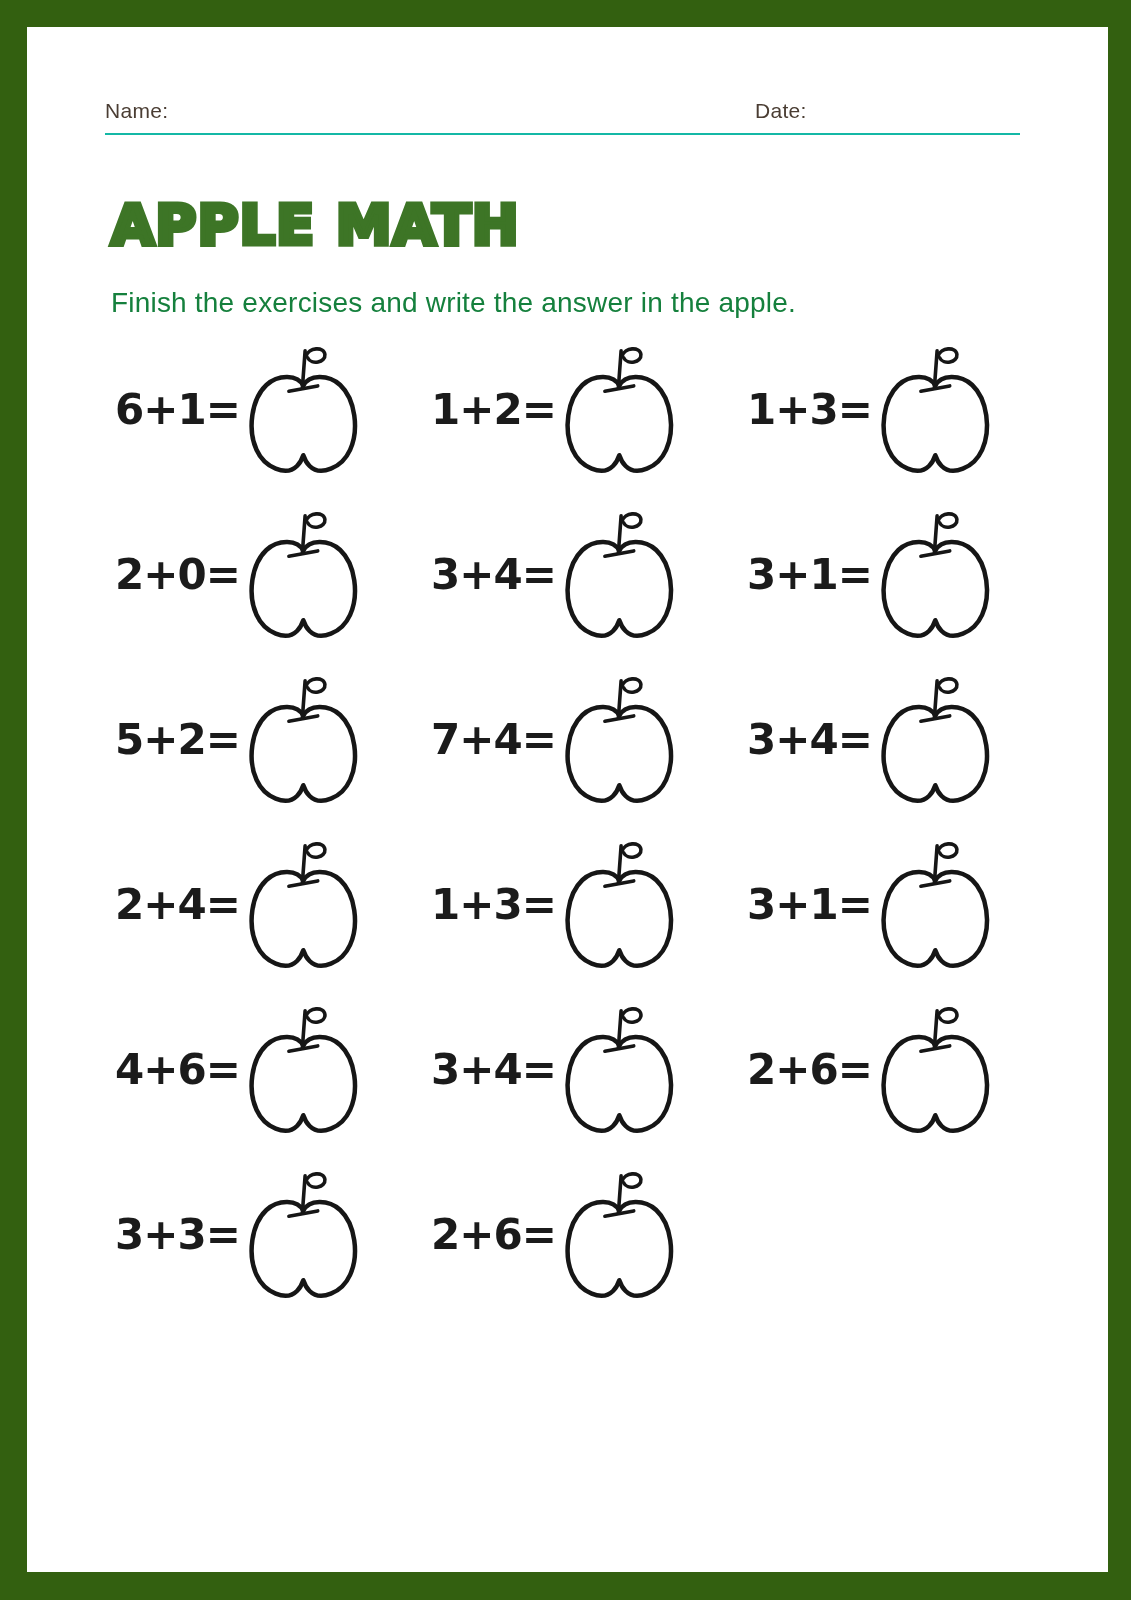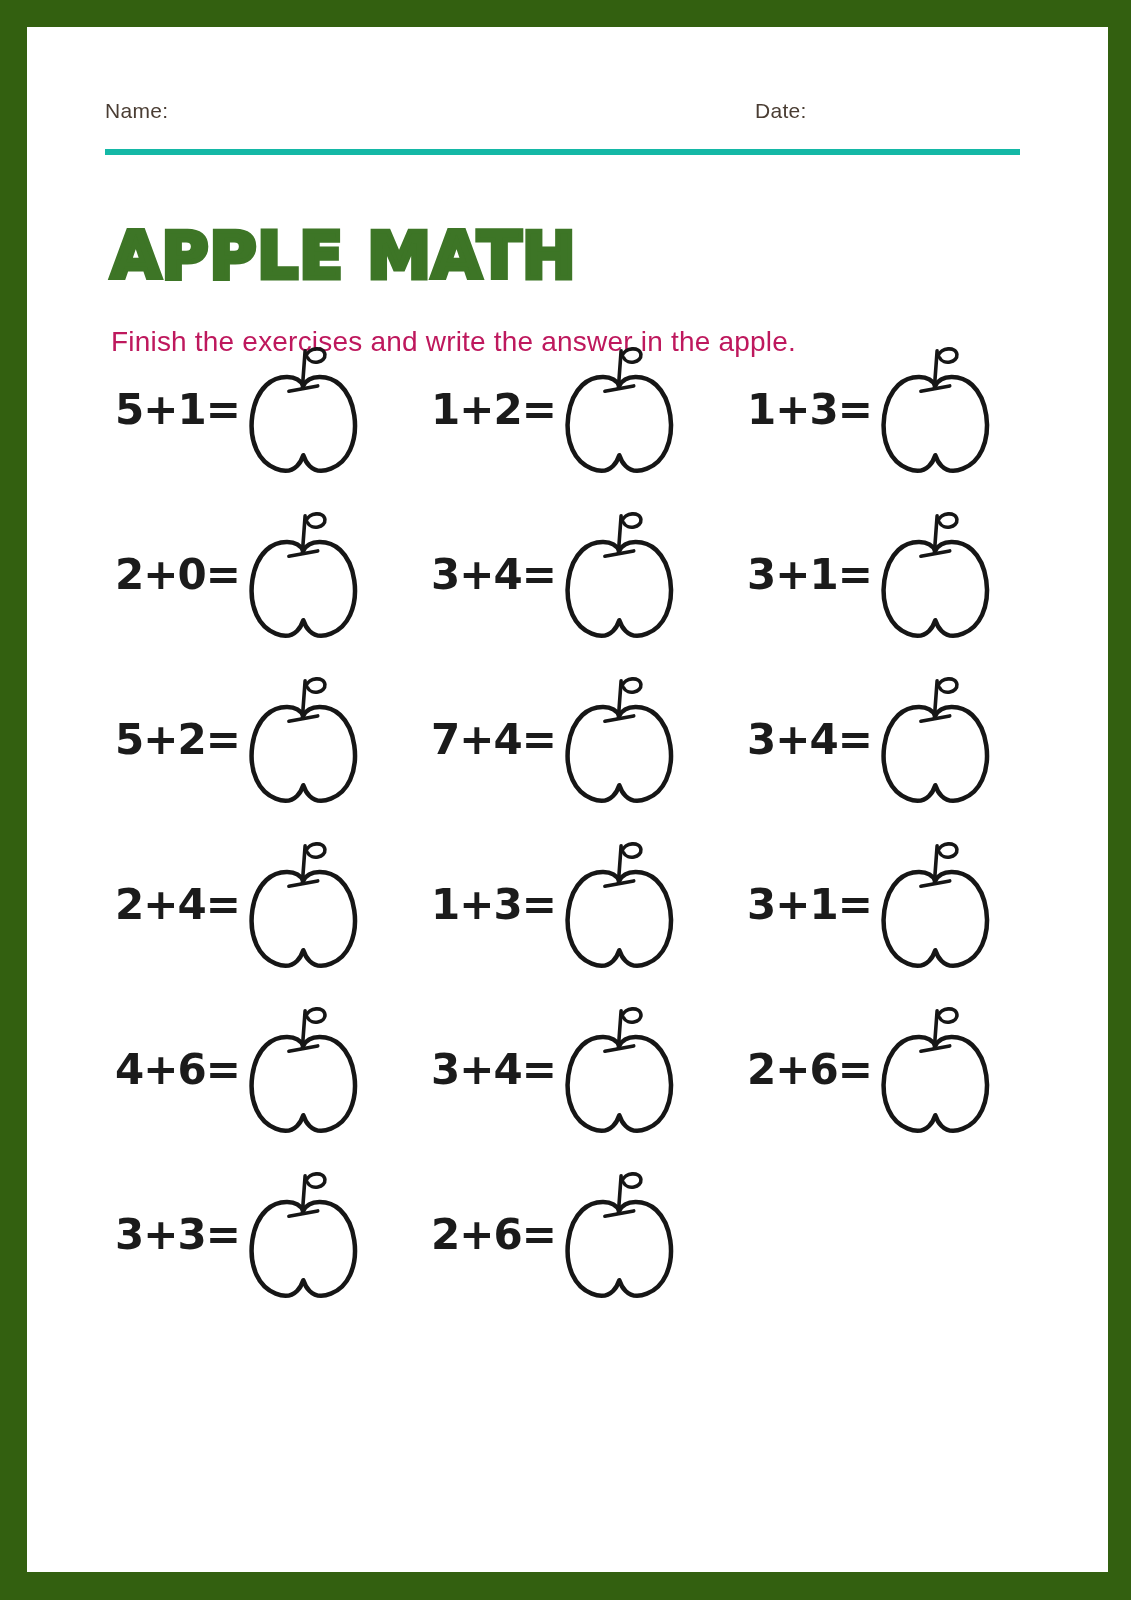--- a/index.html
+++ b/index.html
@@ -21,22 +21,22 @@
     background: #ffffff;
     position: relative;
     overflow: hidden;
   }
   
   .header-line {
     position: absolute;
     left: 78px;
     right: 88px;
     top: 72px;
-    border-bottom: 6px solid #14b8a6;
-    padding-bottom: 26px;
+    border-bottom: 2px solid #14b8a6;
+    padding-bottom: 10px;
     height: 24px;
   }
   .field-label {
     position: absolute;
     top: 0;
     font-size: 21px;
     color: #4a3d33;
     letter-spacing: 0.3px;
   }
   .name-label { left: 0; }
@@ -44,32 +44,31 @@
 
   
   .title-block {
     position: absolute;
     left: 84px;
     top: 148px;
   }
   .main-title {
     font-family: "DejaVu Sans", sans-serif;
     font-weight: bold;
-    font-size: 64px;
+    font-size: 56px;
     line-height: 100px;
     color: #3d7526;
     -webkit-text-stroke: 5px #3d7526;
     letter-spacing: 1px;
     white-space: nowrap;
-    margin-top: 31px;
   }
   .subtitle {
-    margin-top: 20px;
+    margin-top: 12px;
     font-size: 28px;
-    color: #be185d;
+    color: #15803d;
     letter-spacing: 0.2px;
   }
 
   
   .grid {
     position: absolute;
     left: 88px;
     top: 302px;
     width: 948px;
     display: grid;
@@ -129,21 +128,21 @@
     </div>
 
     <div class="title-block">
       <div class="main-title">APPLE MATH</div>
       <div class="subtitle">Finish the exercises and write the answer in the apple.</div>
     </div>
 
     <div class="grid">
 
       <div class="cell">
-        <span class="problem">5+1=</span>
+        <span class="problem">6+1=</span>
         <svg class="apple" viewBox="0 0 140 150">
             <use href="#apple-shape"></use>
           </svg>
       </div>
       <div class="cell">
         <span class="problem">1+2=</span>
         <svg class="apple" viewBox="0 0 140 150">
             <use href="#apple-shape"></use>
           </svg>
       </div>

